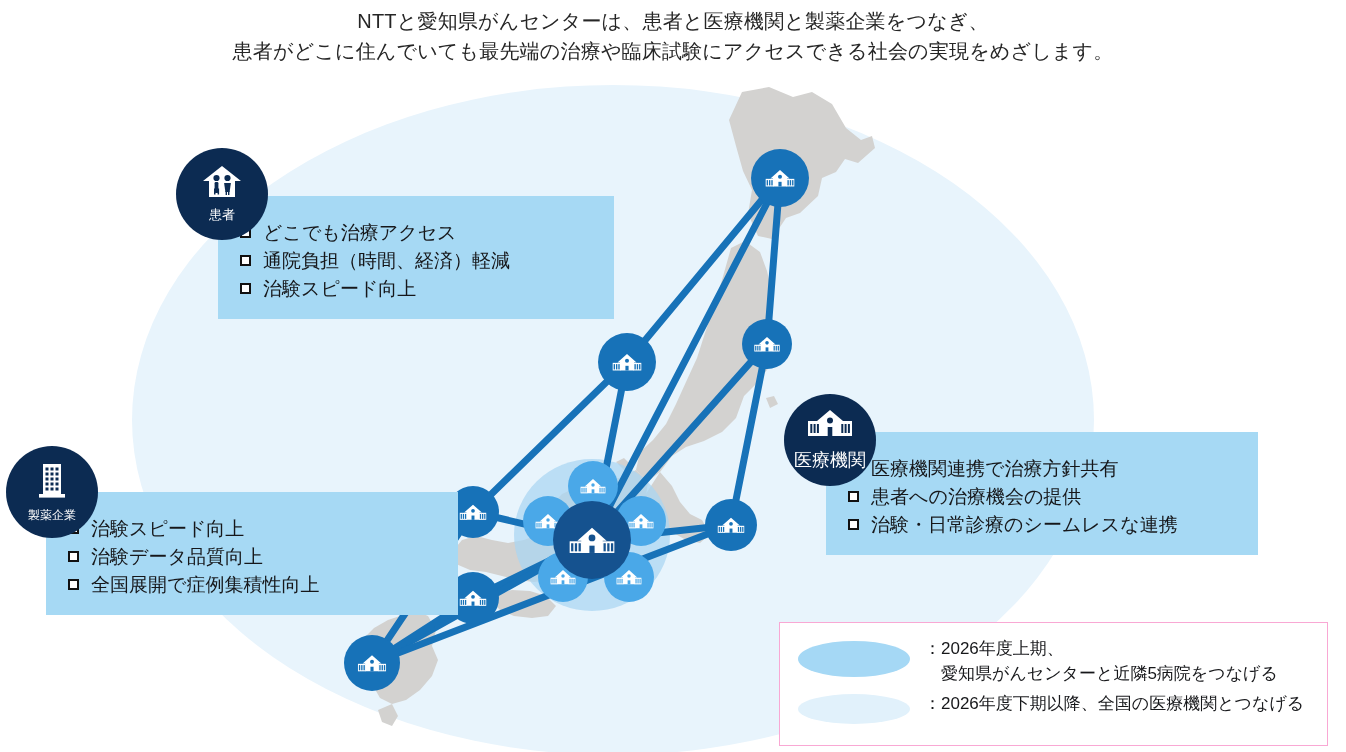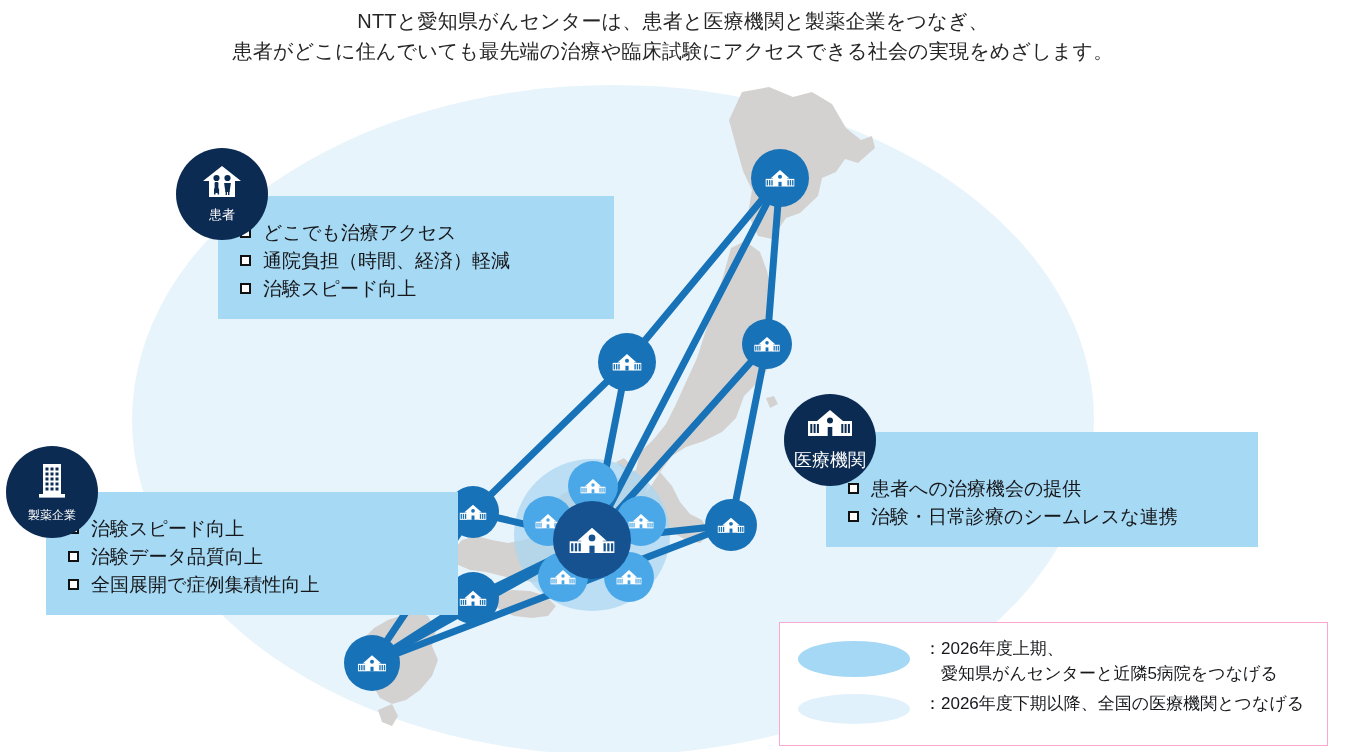--- a/index.html
+++ b/index.html
@@ -303,20 +303,21 @@
         <span class="bullet"></span>
         <span>全国展開で症例集積性向上</span>
       </li>
     </ul>
   </div>
 
   <div class="panel" id="panel-medical">
     <ul>
       <li>
         <span class="bullet"></span>
+        <span>医療機関連携で治療方針共有</span>
       </li>
       <li>
         <span class="bullet"></span>
         <span>患者への治療機会の提供</span>
       </li>
       <li>
         <span class="bullet"></span>
         <span>治験・日常診療のシームレスな連携</span>
       </li>
     </ul>

